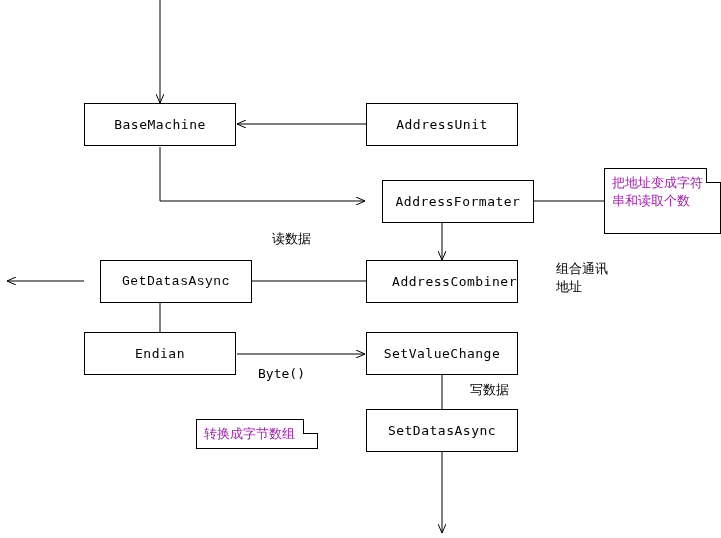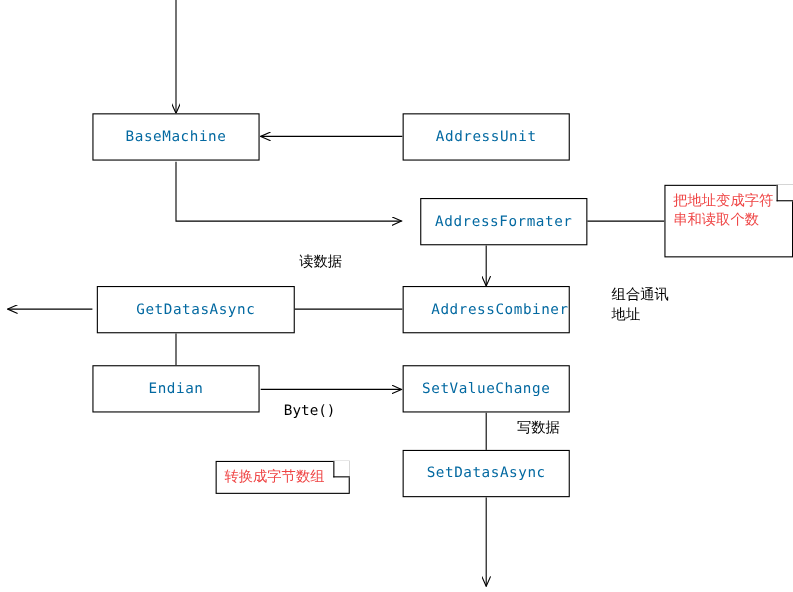--- a/index.html
+++ b/index.html
@@ -18,31 +18,31 @@
   .node {
     position: absolute;
     border: 1px solid #000000;
     background: #ffffff;
     box-sizing: border-box;
     display: flex;
     align-items: center;
     justify-content: center;
     font-family: "DejaVu Sans Mono", monospace;
     font-size: 13px;
-    color: #0369a1;
+    color: #000000;
     letter-spacing: 0.5px;
   }
   .note {
     position: absolute;
     border: 1px solid #000000;
     background: #ffffff;
     box-sizing: border-box;
     font-family: "DejaVu Sans", sans-serif;
     font-size: 13px;
-    color: #ef4444;
+    color: #a21caf;
     padding: 5px 6px 4px 7px;
     line-height: 18px;
   }
   .note .fold {
     position: absolute;
     top: -1px;
     right: -1px;
     width: 14px;
     height: 14px;
     background: #ffffff;
@@ -110,21 +110,21 @@
 
   <div class="node" style="left:84px;top:103px;width:152px;height:43px;">
     <span>BaseMachine</span>
   </div>
   <div class="node" style="left:366px;top:103px;width:152px;height:43px;">
     <span>AddressUnit</span>
   </div>
   <div class="node" style="left:366px;top:180px;width:152px;height:43px;margin-left:16px;">
     <span>AddressFormater</span>
   </div>
-  <div class="node" style="left:88px;top:260px;width:180px;height:43px;">
+  <div class="node" style="left:100px;top:260px;width:152px;height:43px;font-family:Liberation Mono, monospace;">
     <span>GetDatasAsync</span>
   </div>
   <div class="node" style="left:366px;top:260px;width:152px;height:43px;justify-content:flex-end;">
     <span>AddressCombiner</span>
   </div>
   <div class="node" style="left:84px;top:332px;width:152px;height:43px;">
     <span>Endian</span>
   </div>
   <div class="node" style="left:366px;top:332px;width:152px;height:43px;">
     <span>SetValueChange</span>

